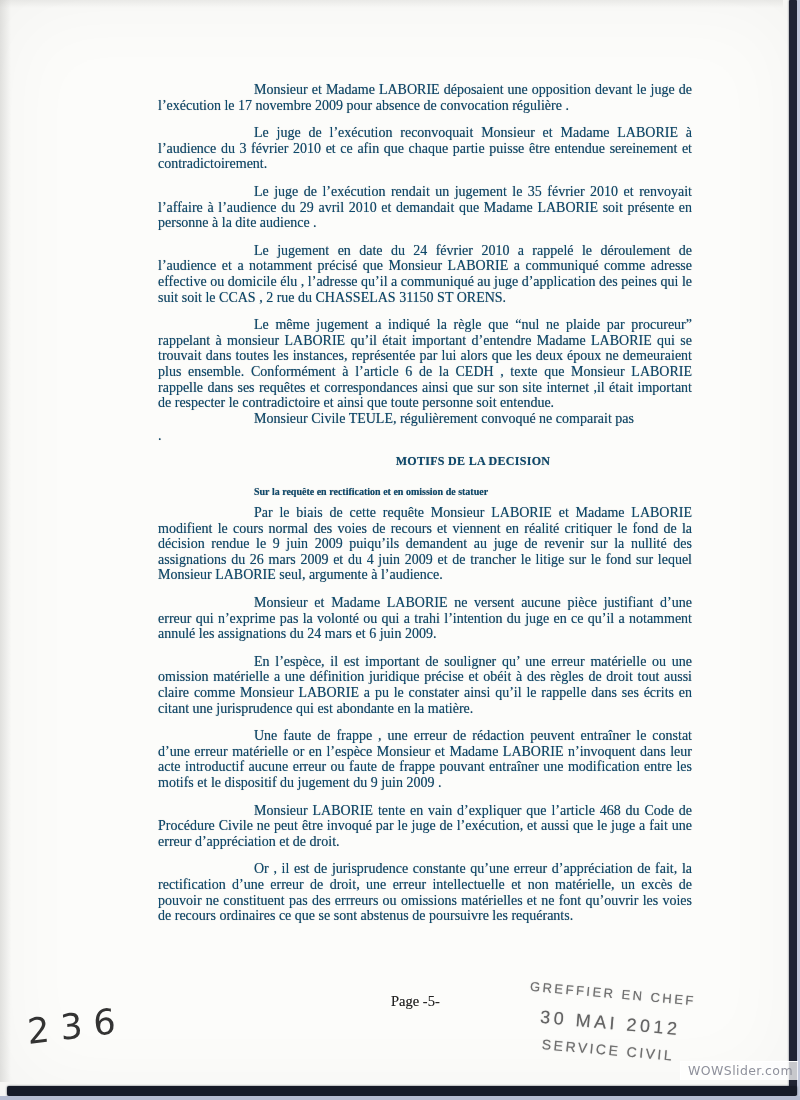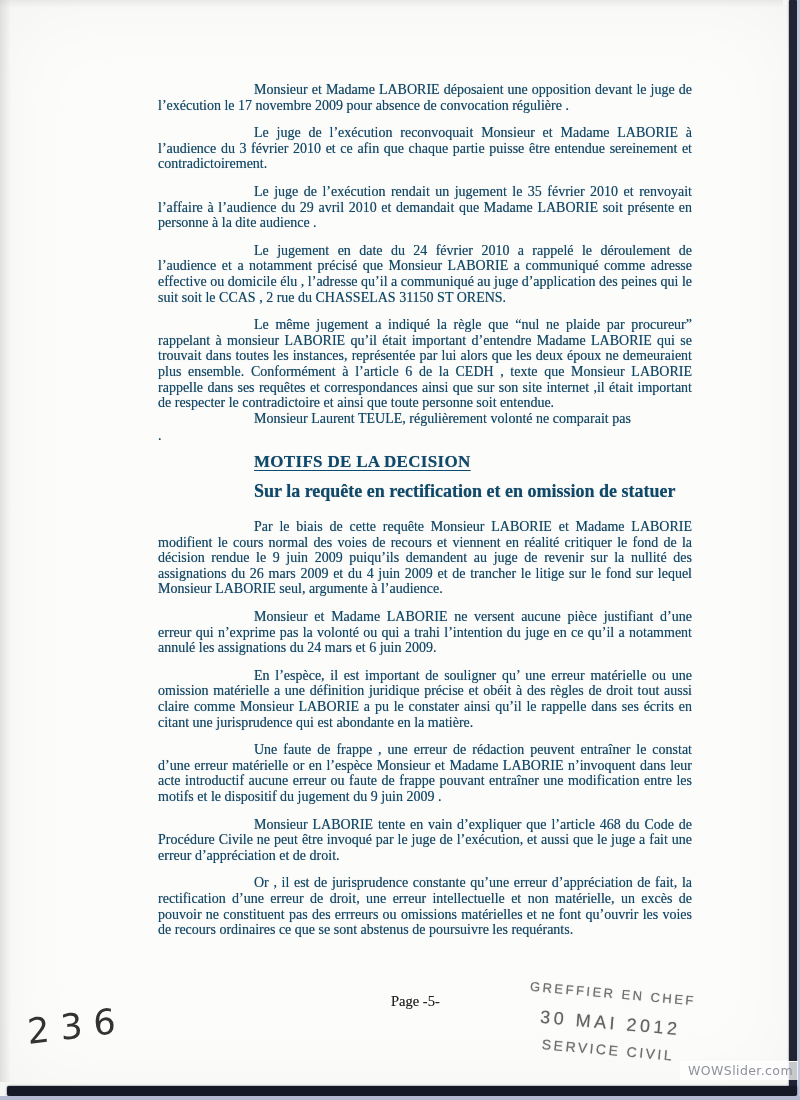--- a/index.html
+++ b/index.html
@@ -30,25 +30,25 @@
     position:absolute;left:158px;top:82px;width:534px;
     font-size:14px;line-height:15.6px;color:#0c4a6e;
     text-align:justify;
     text-shadow:0 0 0.7px rgba(40,40,40,0.55);
   }
   .para{margin:0 0 12px 0;text-indent:96px;}
   .teule{margin:0;padding-left:96px;text-align:left;text-indent:0;}
   .stray{margin:2px 0 10px 0;text-indent:0;text-align:left;}
   .heading{
     margin:10px 0 15px 0;padding-left:96px;
-    font-weight:bold;font-size:17px;letter-spacing:0.3px;
-    text-decoration:underline;text-underline-offset:3px;
-    text-align:left;
+    font-weight:bold;font-size:12px;letter-spacing:0.3px;
+    text-underline-offset:3px;
+    text-align:center;
   }
-  .subheading{margin:0 0 19px 0;padding-left:96px;font-weight:bold;font-size:18px;text-align:left;}
+  .subheading{margin:0 0 5px 0;padding-left:96px;font-weight:bold;font-size:10px;text-align:left;}
 
   .pagenum{
     position:absolute;left:391px;top:993px;
     font-size:14.5px;color:#222;
     text-shadow:0 0 0.6px rgba(40,40,40,0.5);
   }
 
   
   .stamp{
     position:absolute;left:508px;top:986px;width:205px;
@@ -88,21 +88,21 @@
 <div class="page">
   <div class="edge-left"></div>
   <div class="edge-top"></div>
 
   <div class="textblock">
     <p class="para">Monsieur et Madame LABORIE déposaient une opposition devant le juge de l’exécution le 17 novembre 2009 pour absence de convocation régulière .</p>
     <p class="para">Le juge de l’exécution reconvoquait  Monsieur et Madame LABORIE  à l’audience du 3 février 2010 et ce afin que chaque partie puisse être entendue sereinement et contradictoirement.</p>
     <p class="para">Le juge de l’exécution rendait un jugement le 35 février 2010 et renvoyait l’affaire à l’audience du 29 avril 2010  et demandait que Madame LABORIE soit présente en personne à la dite audience .</p>
     <p class="para">Le jugement en date du 24 février 2010 a rappelé le déroulement de l’audience et a notamment précisé que Monsieur LABORIE a communiqué comme adresse effective ou domicile élu , l’adresse qu’il a communiqué au juge d’application des peines qui le suit soit le CCAS , 2 rue du CHASSELAS 31150 ST ORENS.</p>
     <p class="para" style="margin-bottom:0;">Le même jugement a indiqué la règle que “nul ne plaide par procureur” rappelant à monsieur LABORIE qu’il était important d’entendre Madame LABORIE qui se trouvait  dans toutes les instances, représentée par lui alors que les deux époux ne demeuraient plus ensemble.  Conformément à l’article 6 de la CEDH , texte que Monsieur LABORIE  rappelle  dans ses requêtes et correspondances ainsi que sur son site internet ,il était important de respecter le contradictoire et ainsi que toute personne soit entendue.</p>
-    <p class="teule">Monsieur Laurent TEULE, régulièrement volonté ne comparait pas</p>
+    <p class="teule">Monsieur Civile TEULE, régulièrement convoqué ne comparait pas</p>
     <p class="stray">.</p>
     <p class="heading">MOTIFS DE LA DECISION</p>
     <p class="subheading">Sur la requête en rectification et en omission de statuer</p>
     <p class="para">Par le biais de cette requête Monsieur LABORIE et Madame LABORIE modifient  le cours normal des voies de recours et viennent en réalité critiquer  le fond de la décision rendue le 9  juin 2009 puiqu’ils demandent au juge de revenir sur la nullité des assignations du  26 mars 2009 et du 4 juin 2009   et de trancher le litige sur le fond sur lequel Monsieur LABORIE seul, argumente à l’audience.</p>
     <p class="para">Monsieur et Madame LABORIE ne versent  aucune pièce justifiant d’une erreur qui n’exprime pas la volonté ou qui a trahi l’intention du juge en ce qu’il a notamment annulé les assignations du 24 mars et 6 juin 2009.</p>
     <p class="para">En l’espèce, il est important de souligner  qu’ une erreur matérielle ou une omission matérielle a une définition juridique précise et obéit à des règles de droit tout aussi claire  comme Monsieur LABORIE a pu le constater ainsi qu’il  le rappelle dans ses écrits en citant une jurisprudence qui est abondante en la matière.</p>
     <p class="para">Une faute  de frappe , une erreur de rédaction peuvent entraîner le constat d’une erreur matérielle or en l’espèce Monsieur et Madame LABORIE n’invoquent dans leur acte introductif  aucune erreur ou faute de frappe   pouvant  entraîner une modification entre les motifs et le dispositif du  jugement du 9 juin 2009 .</p>
     <p class="para">Monsieur LABORIE tente en vain d’expliquer que l’article 468 du  Code de Procédure Civile ne peut être invoqué par le juge de l’exécution, et aussi  que le juge a fait une erreur d’appréciation et de droit.</p>
     <p class="para">Or , il  est de jurisprudence constante qu’une erreur d’appréciation de fait, la rectification d’une erreur de droit, une erreur intellectuelle et non matérielle, un excès de pouvoir ne constituent pas des errreurs ou omissions matérielles et ne font qu’ouvrir les voies de recours ordinaires ce que se sont abstenus de poursuivre les requérants.</p>
   </div>

